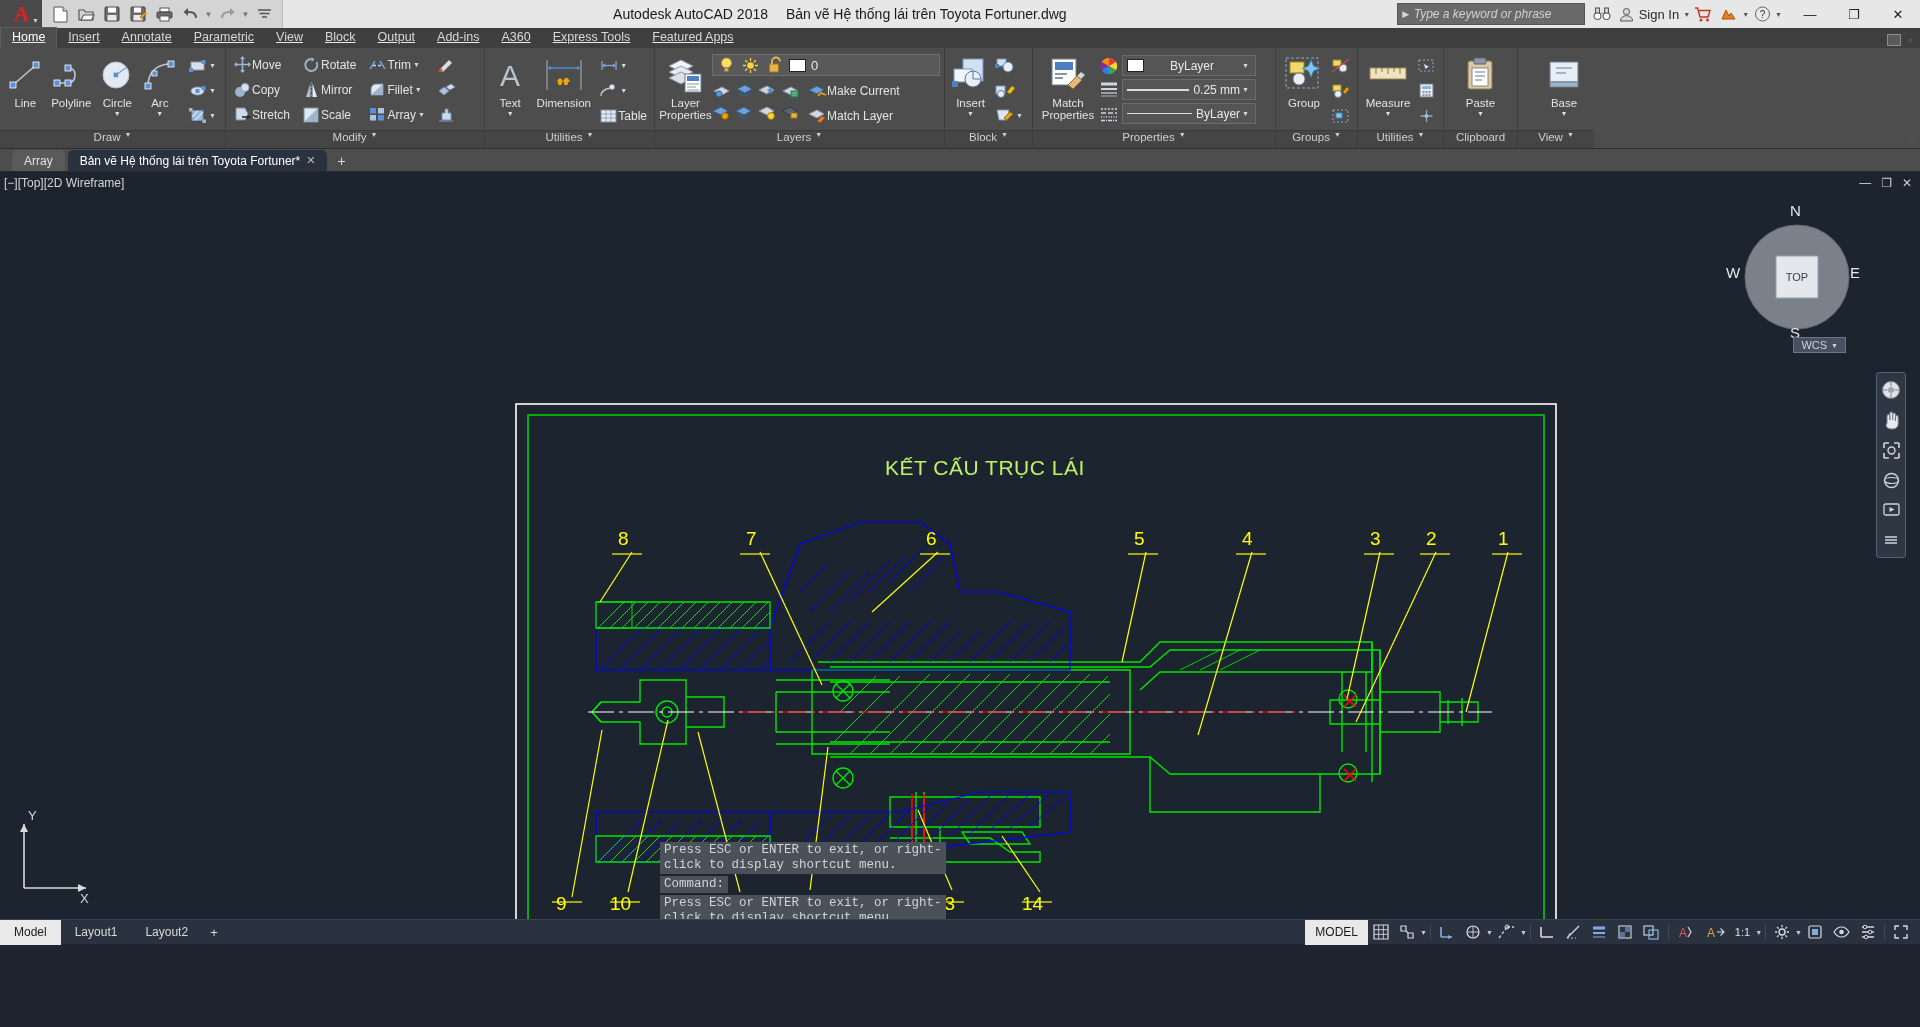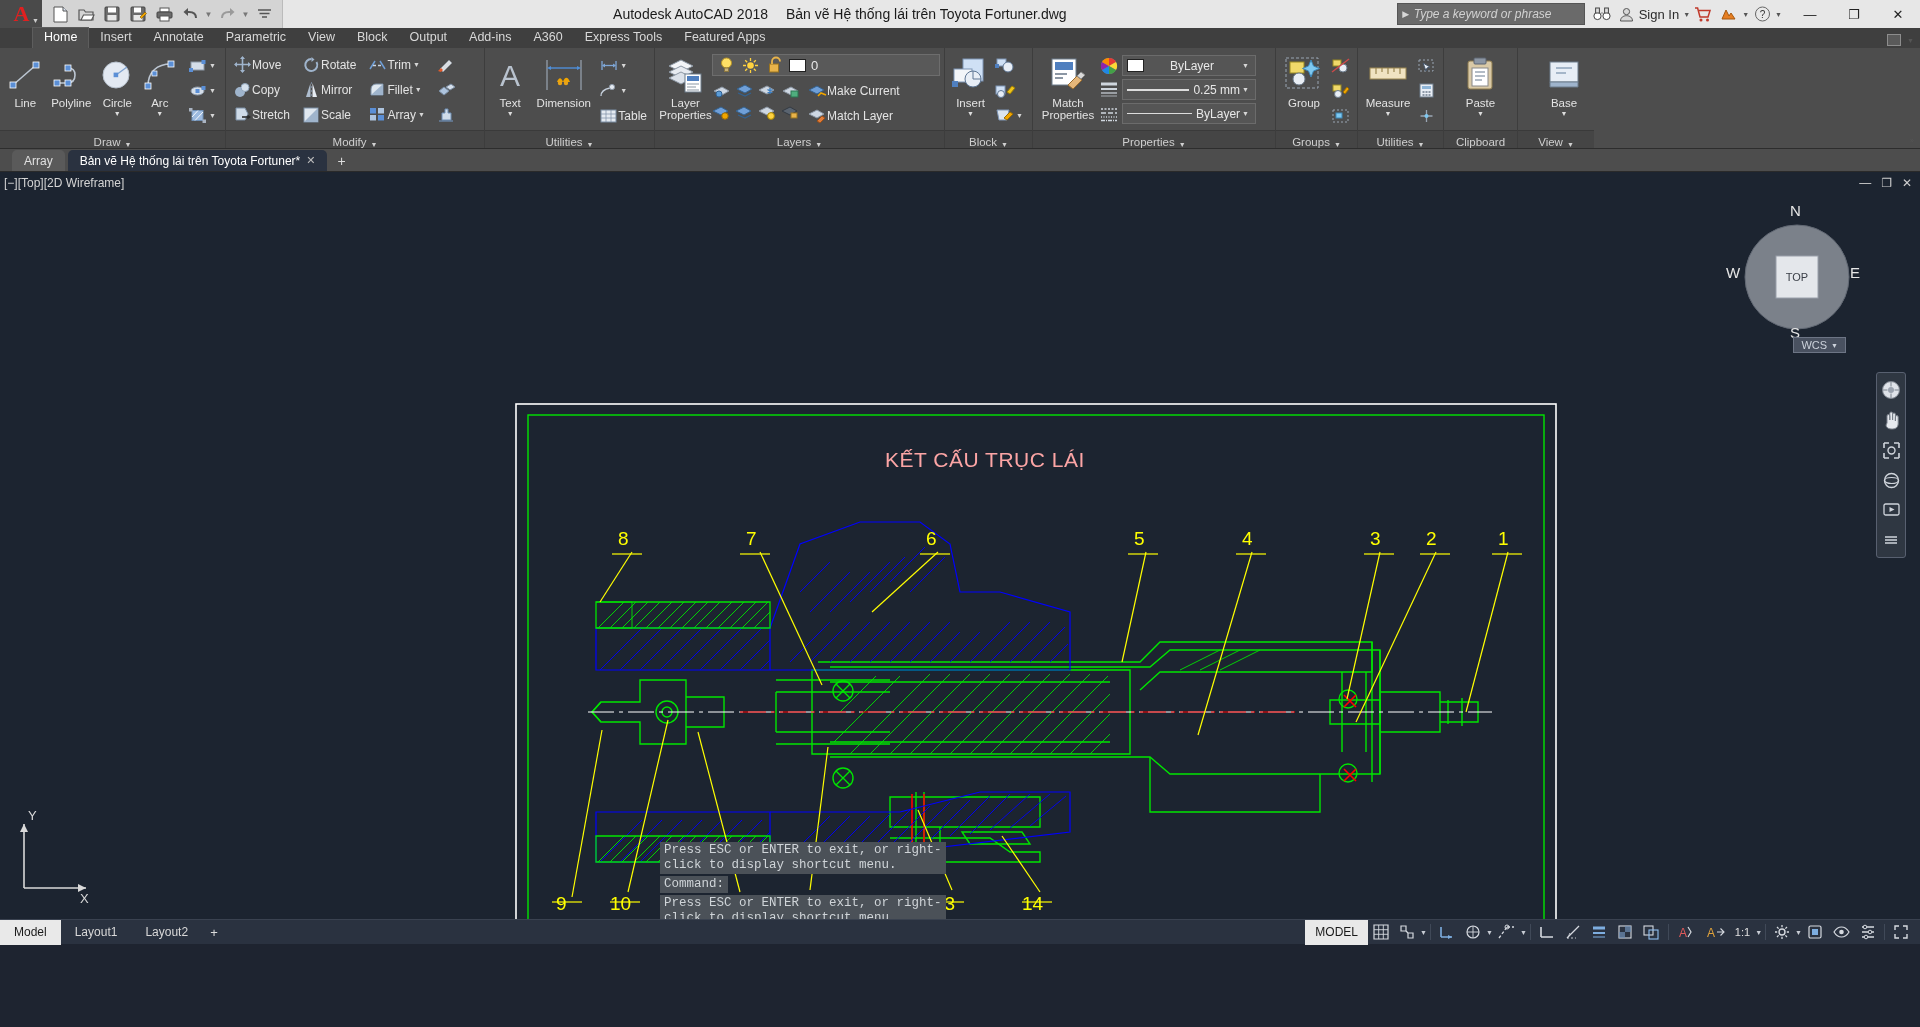--- a/index.html
+++ b/index.html
@@ -59,41 +59,41 @@
   }
   .signin { display:flex; align-items:center; gap:5px; padding:0 4px; color:#2b2b2b; font-size:13px; }
   .tiny-caret { font-size:7px; color:#555; }
   .win-btns { display:flex; align-items:center; margin-left:6px; }
   .win-btn { width:44px; height:28px; display:flex; align-items:center; justify-content:center;
              color:#222; font-size:13px; }
 
   
   .ribbon-tabs {
     height:20px; background:#3f3f3f; display:flex; align-items:flex-end;
-    padding-left:32px; position:relative;
+    position:relative;text-decoration:underline;
   }
   .rtab {
     font-size:12.5px; color:#d8d8d8; padding:2px 11px 3px; line-height:15px;
     white-space:nowrap;
   }
   .rtab.active { background:#4d4d4d; color:#fff; border-top:1px solid #5d5d5d;
                  border-left:1px solid #5d5d5d; border-right:1px solid #5d5d5d; }
   .tabs-right { position:absolute; right:6px; bottom:2px; display:flex; gap:6px; align-items:center; }
   .tr-box { width:14px; height:12px; border:1px solid #8d8d8d; background:#5a5a5a; }
 
   
   .ribbon {
     height:101px; background:#4d4d4d; display:flex; align-items:stretch;
     border-bottom:1px solid #2d2d2d;
   }
   .panel { display:flex; flex-direction:column; border-right:1px solid #3d3d3d; position:relative; }
   .panel-body { flex:1; display:flex; align-items:flex-start; padding:3px 4px 0; }
   .panel-label {
     height:18px; background:#454545; color:#cfcfcf; font-size:11.5px;
-    display:flex; align-items:flex-end; justify-content:center; gap:4px;
+    display:flex; align-items:flex-start; justify-content:center; gap:4px;
     border-top:1px solid #3a3a3a;
   }
   .panel-label .pc { font-size:7px; color:#d0d0d0; }
 
   .big-btn {
     width:48px; display:flex; flex-direction:column; align-items:center;
     padding-top:4px; color:#e3e3e3; font-size:11.5px;
   }
   .big-btn .gl { height:40px; display:flex; align-items:center; justify-content:center; }
   .big-btn .lbl { text-align:center; line-height:12px; margin-top:2px; }
@@ -1136,21 +1136,21 @@
           <rect x="1266" y="902" width="104" height="4"></rect>
         <rect x="1266" y="914" width="70" height="4"></rect>
           <rect x="1266" y="926" width="86" height="4"></rect>
         <rect x="1266" y="938" width="52" height="4"></rect>
           <rect x="1266" y="949" width="96" height="4"></rect>
         <rect x="1432" y="936" width="24" height="14"></rect>
           <rect x="1470" y="936" width="24" height="14"></rect>
       </g>
     </svg>
 
-    <div style="position:absolute;left:885px;top:276px;font-size:21px;color:#fca5a5;font-family:'Liberation Sans',sans-serif;letter-spacing:.5px">KẾT CẤU TRỤC LÁI</div>
+    <div style="position:absolute;left:885px;top:284px;font-size:21px;color:#bef264;font-family:'Liberation Sans',sans-serif;letter-spacing:.5px">KẾT CẤU TRỤC LÁI</div>
 
     <div style="position:absolute;left:618px;top:356px;color:#ffff00;font-size:19px">8</div>
     <div style="position:absolute;left:746px;top:356px;color:#ffff00;font-size:19px">7</div>
     <div style="position:absolute;left:926px;top:356px;color:#ffff00;font-size:19px">6</div>
     <div style="position:absolute;left:1134px;top:356px;color:#ffff00;font-size:19px">5</div>
     <div style="position:absolute;left:1242px;top:356px;color:#ffff00;font-size:19px">4</div>
     <div style="position:absolute;left:1370px;top:356px;color:#ffff00;font-size:19px">3</div>
     <div style="position:absolute;left:1426px;top:356px;color:#ffff00;font-size:19px">2</div>
     <div style="position:absolute;left:1498px;top:356px;color:#ffff00;font-size:19px">1</div>
 

